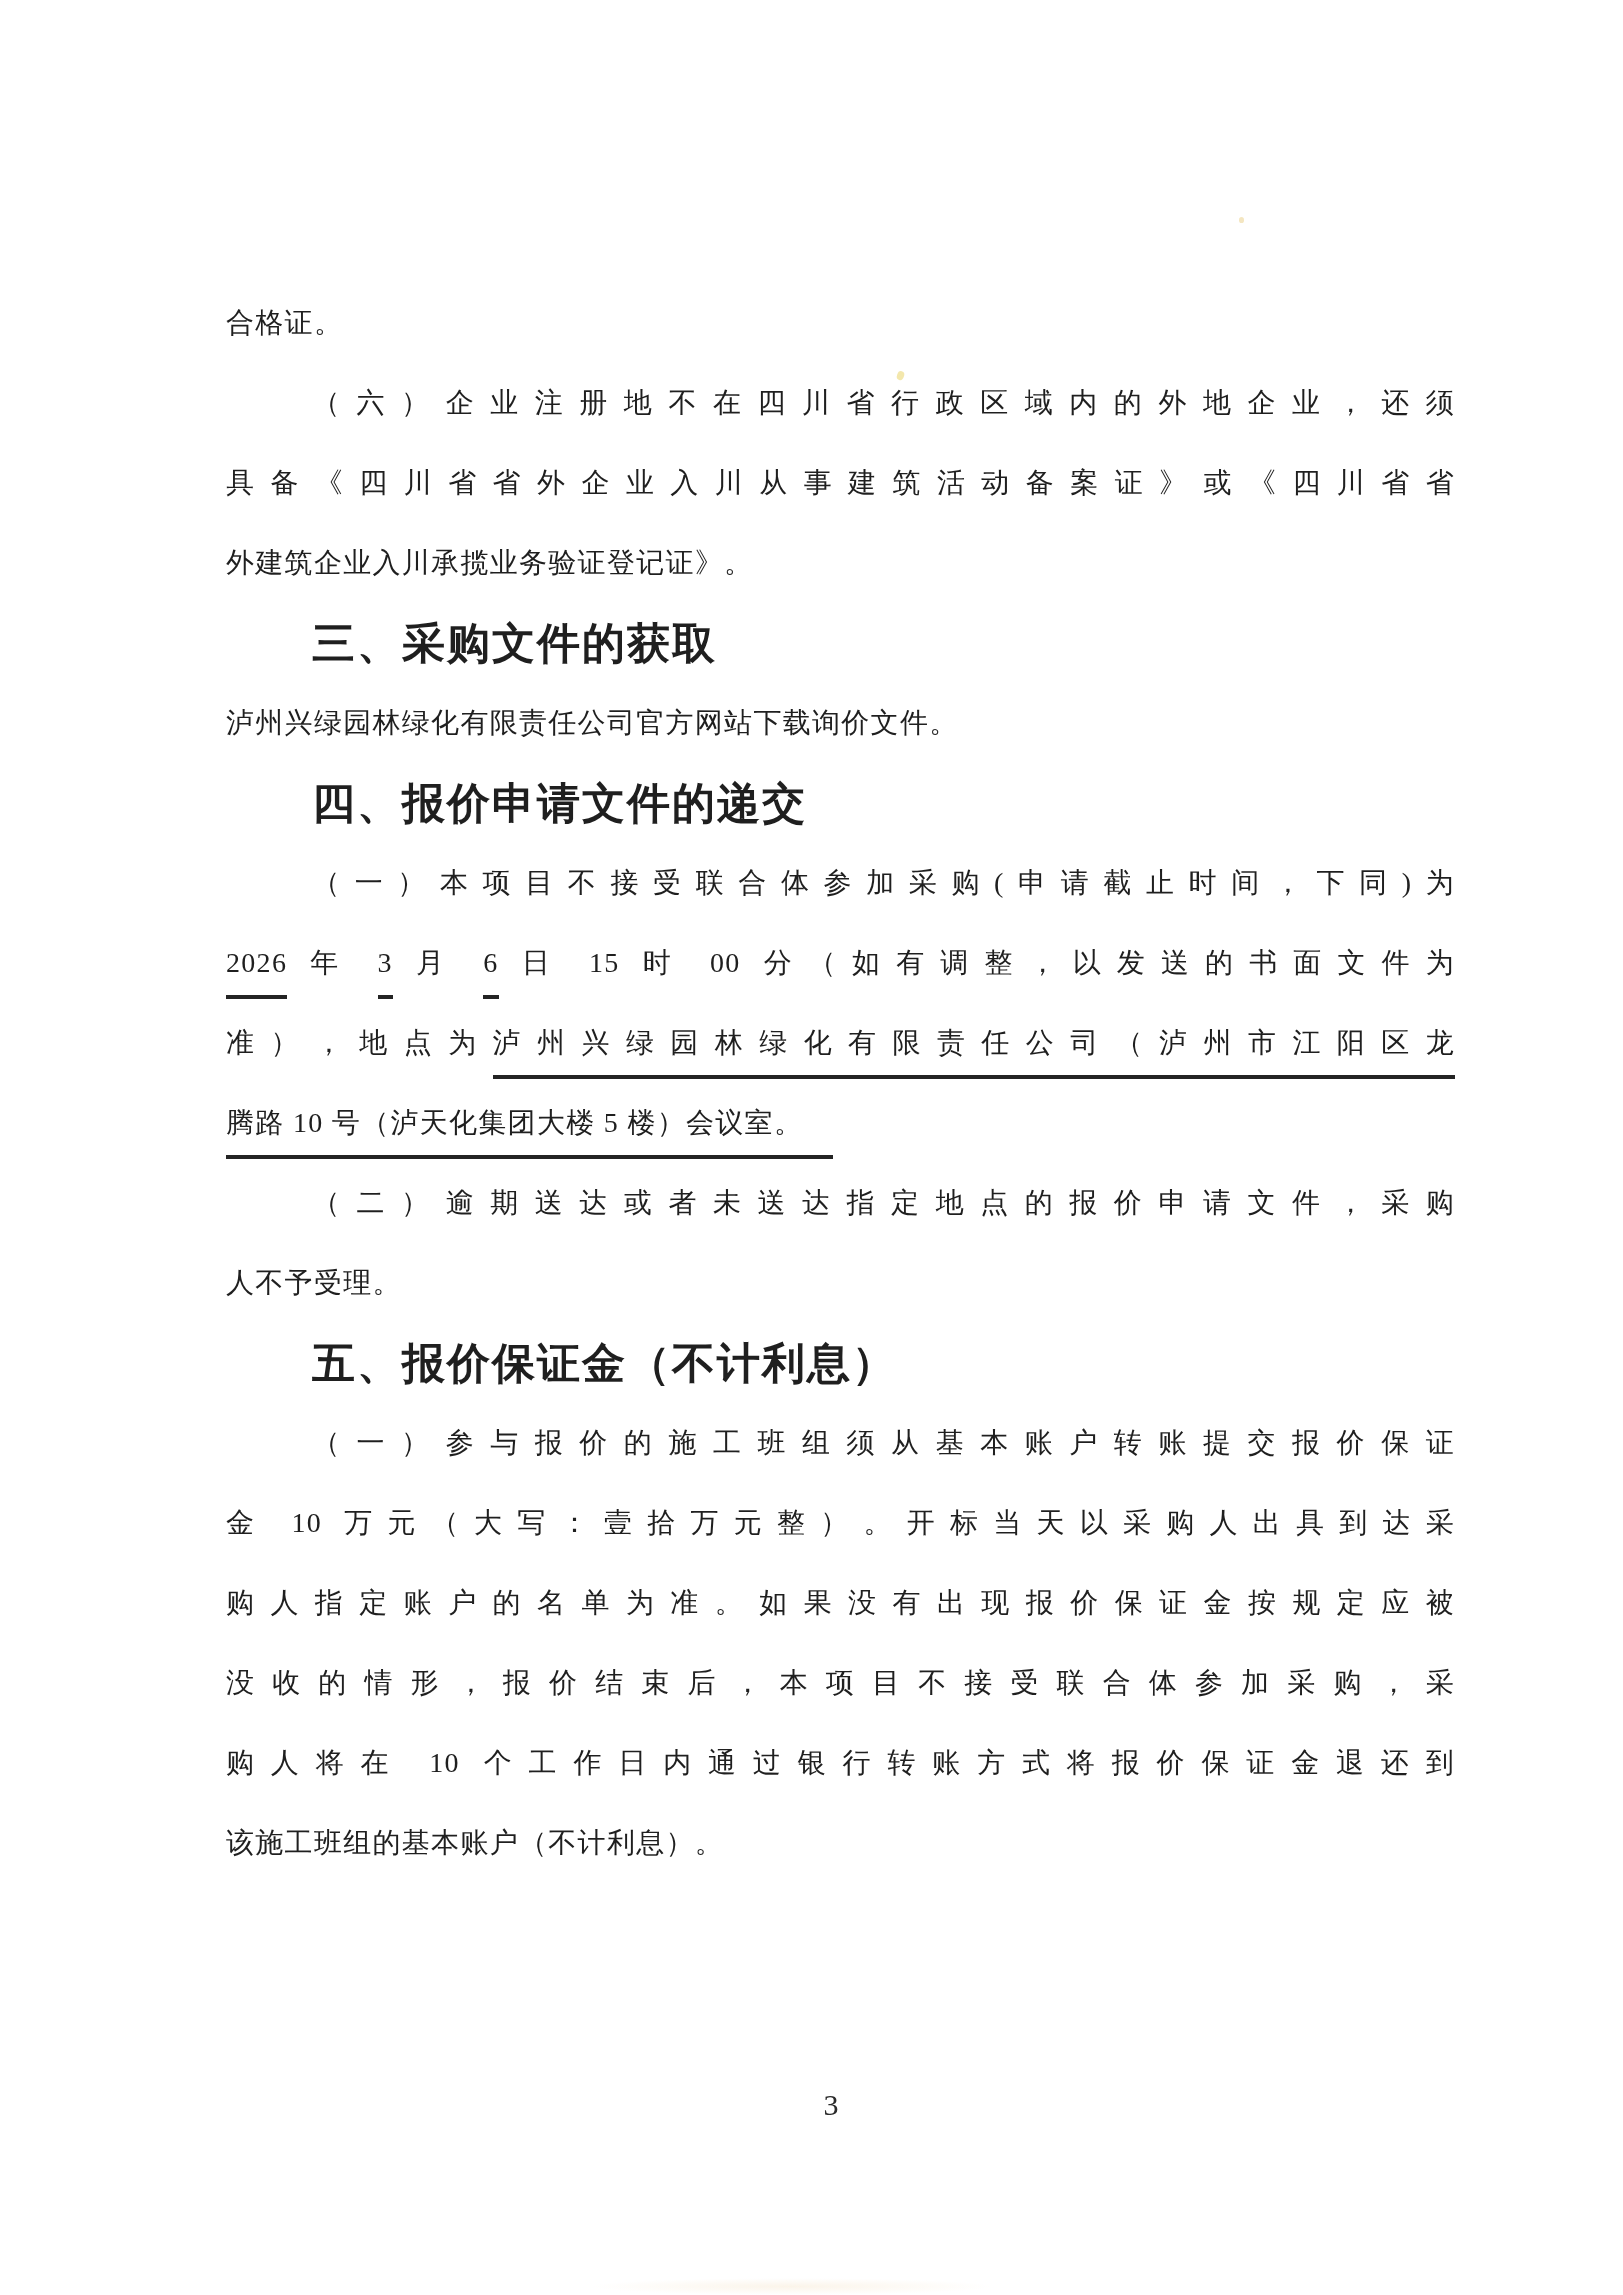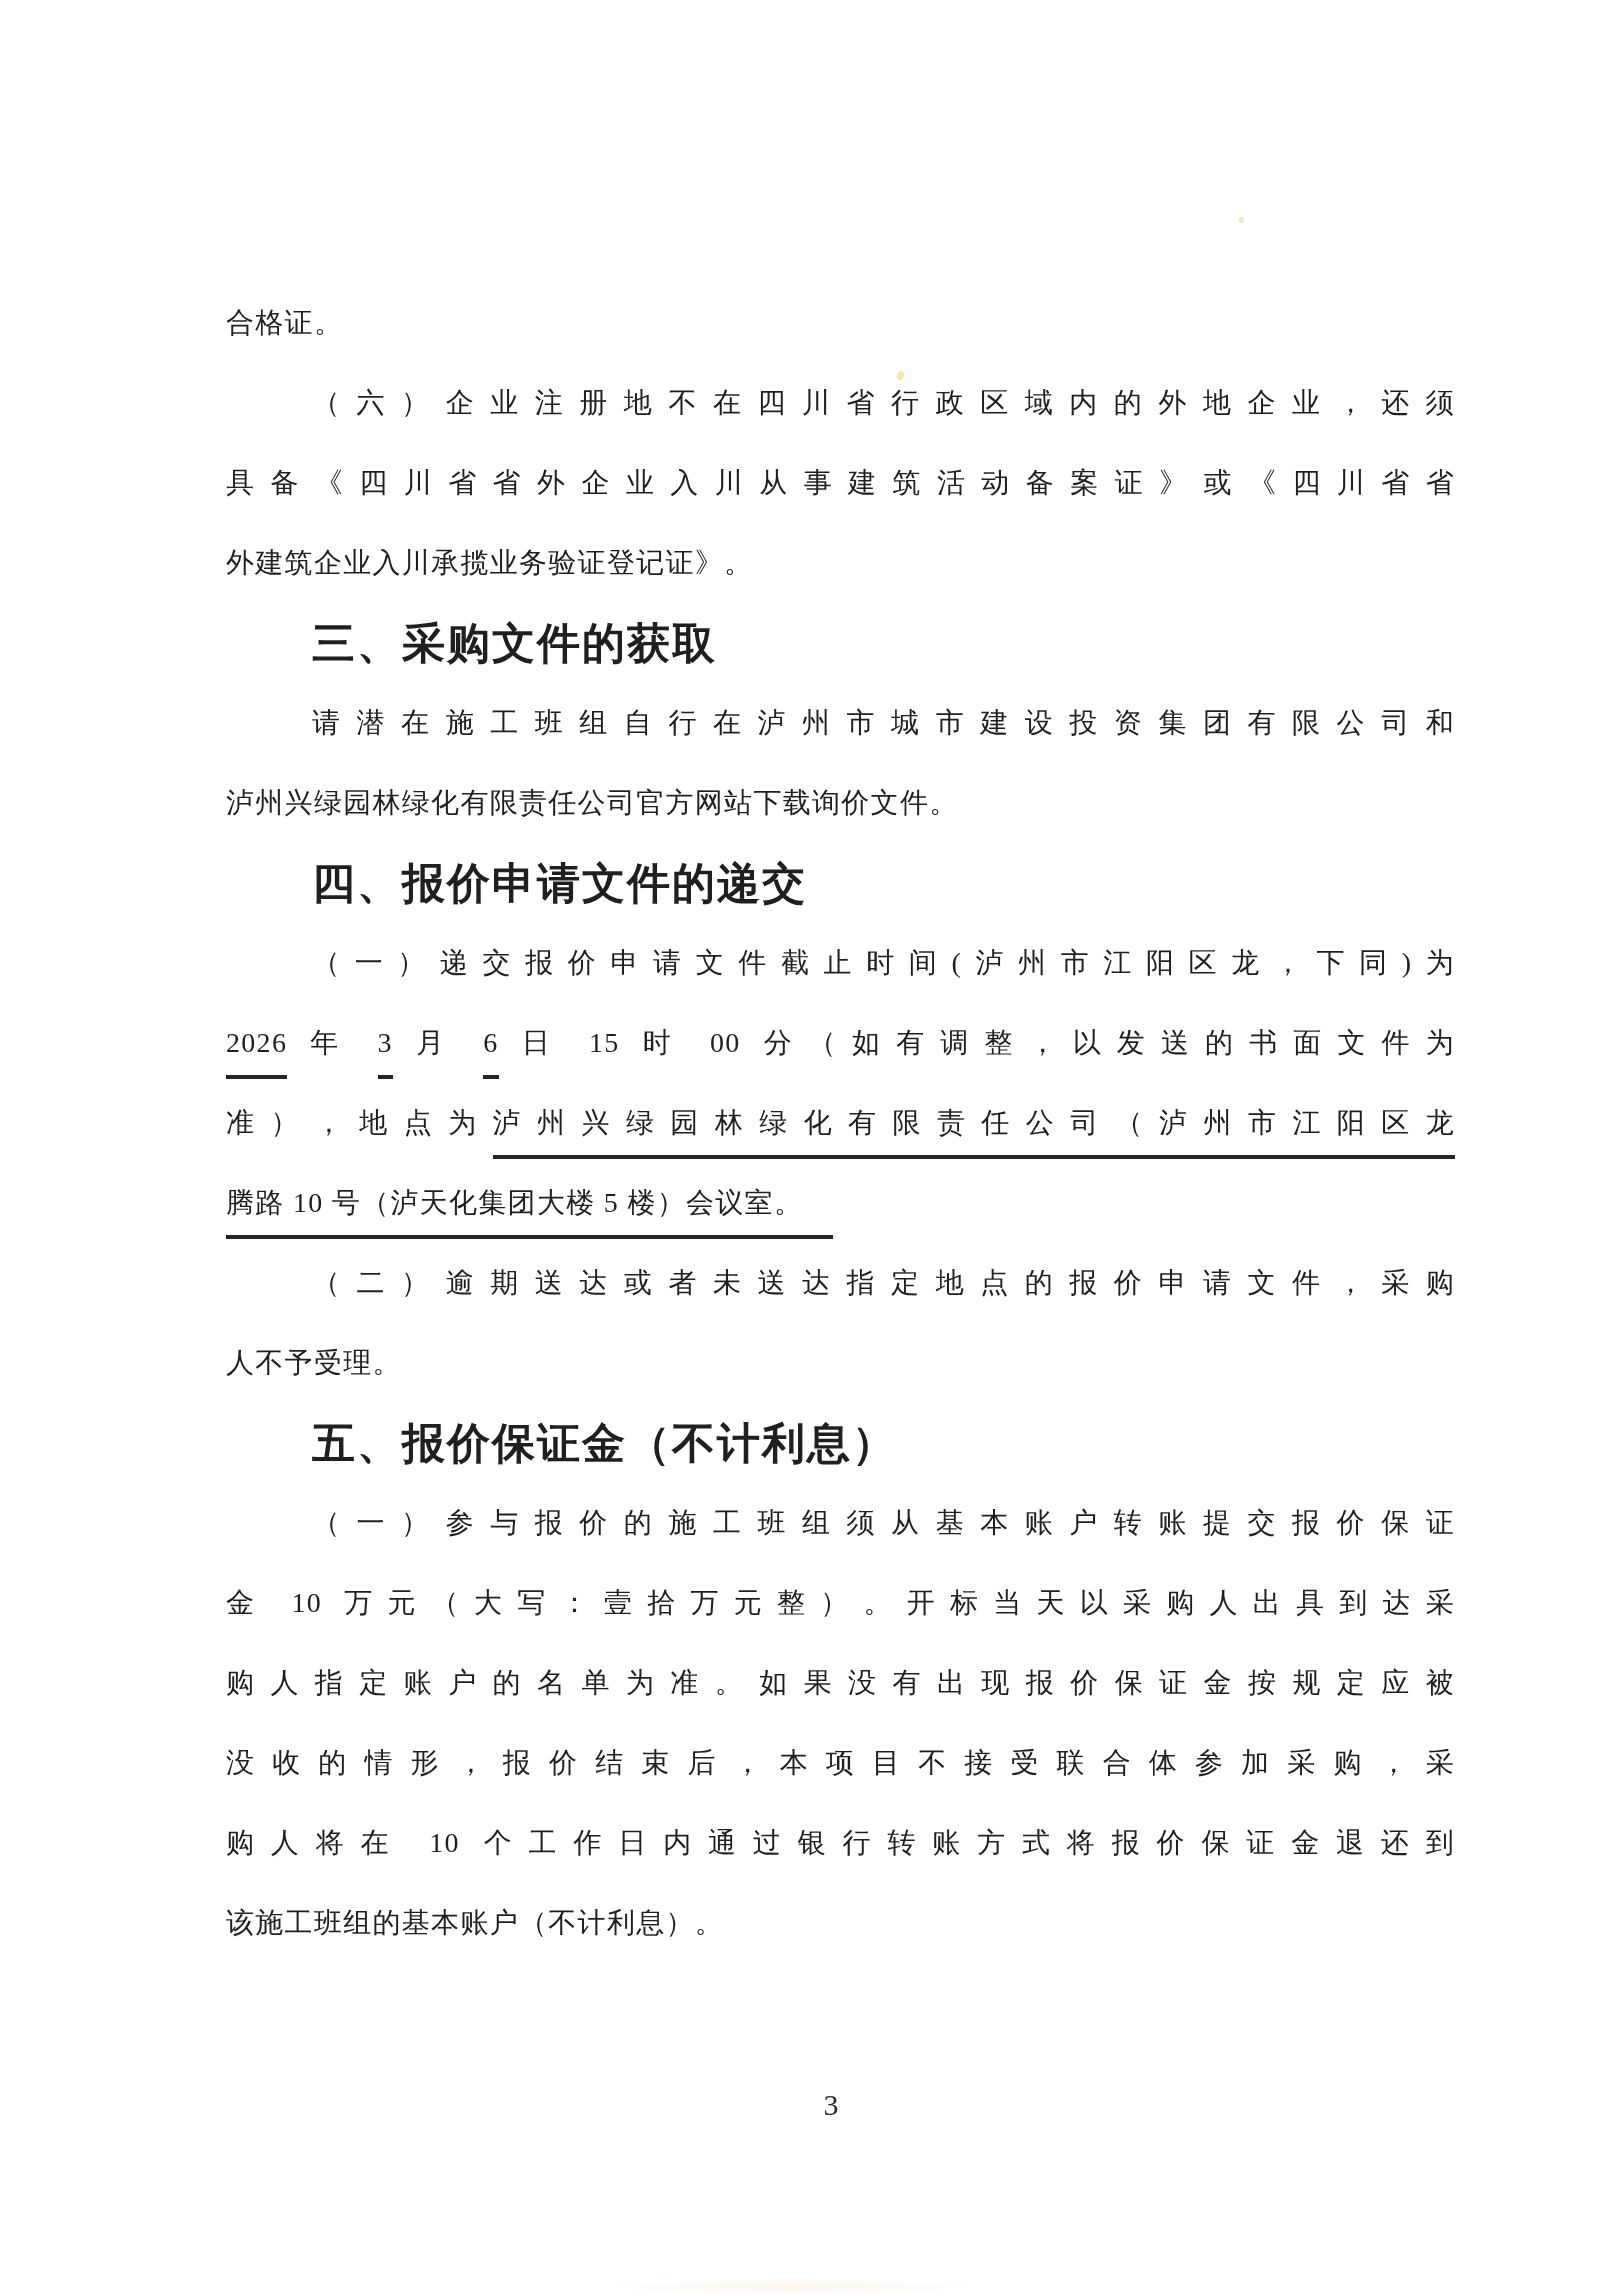--- a/index.html
+++ b/index.html
@@ -97,24 +97,23 @@
 <div class="page">
   <div class="speck-a"></div>
   <div class="speck-b"></div>
 
   <div class="doc">
       <div class="line"><span>合格证。</span></div>
       <div class="line justify indent"><span>（六）企业注册地不在四川省行政区域内的外地企业，还须</span></div>
       <div class="line justify"><span>具备《四川省省外企业入川从事建筑活动备案证》或《四川省省</span></div>
       <div class="line"><span>外建筑企业入川承揽业务验证登记证》。</span></div>
       <div class="line heading indent"><span>三、采购文件的获取</span></div>
-      <div class="line justify indent"><span>请潜在施工班组自行在泸州市城市建设投资集团有限公司和</span></div>
       <div class="line"><span>泸州兴绿园林绿化有限责任公司官方网站下载询价文件。</span></div>
       <div class="line heading indent"><span>四、报价申请文件的递交</span></div>
-      <div class="line justify indent"><span>（一）递交报价申请文件截止时间(泸州市江阳区龙，下同)为</span></div>
+      <div class="line justify indent"><span>（一）本项目不接受联合体参加采购(申请截止时间，下同)为</span></div>
       <div class="line justify"><span class="u">2026</span><span> 年 </span><span class="u">3</span><span> 月 </span><span class="u">6</span><span> 日 15 时 00 分（如有调整，以发送的书面文件为</span></div>
       <div class="line justify"><span>准），地点为</span><span class="u">泸州兴绿园林绿化有限责任公司（泸州市江阳区龙</span></div>
       <div class="line"><span class="u">腾路 10 号（泸天化集团大楼 5 楼）会议室。　</span></div>
       <div class="line justify indent"><span>（二）逾期送达或者未送达指定地点的报价申请文件，采购</span></div>
       <div class="line"><span>人不予受理。</span></div>
       <div class="line heading indent"><span>五、报价保证金（不计利息）</span></div>
       <div class="line justify indent"><span>（一）参与报价的施工班组须从基本账户转账提交报价保证</span></div>
       <div class="line justify"><span>金 10 万元（大写：壹拾万元整）。开标当天以采购人出具到达采</span></div>
       <div class="line justify"><span>购人指定账户的名单为准。如果没有出现报价保证金按规定应被</span></div>
       <div class="line justify"><span>没收的情形，报价结束后，本项目不接受联合体参加采购，采</span></div>

